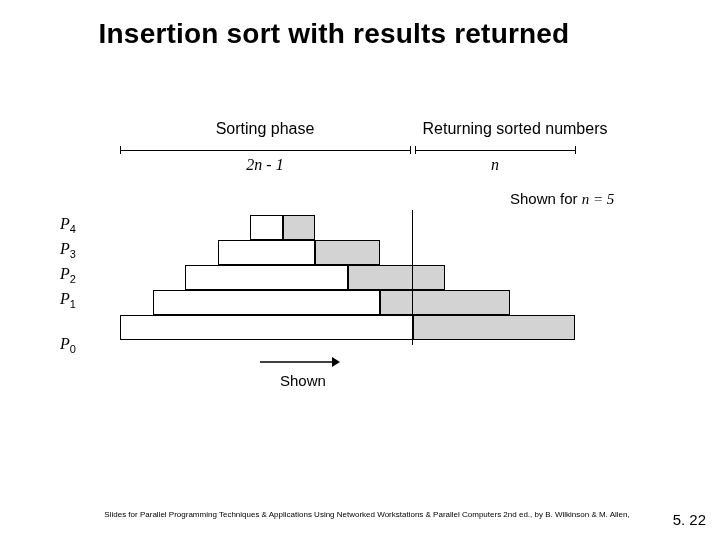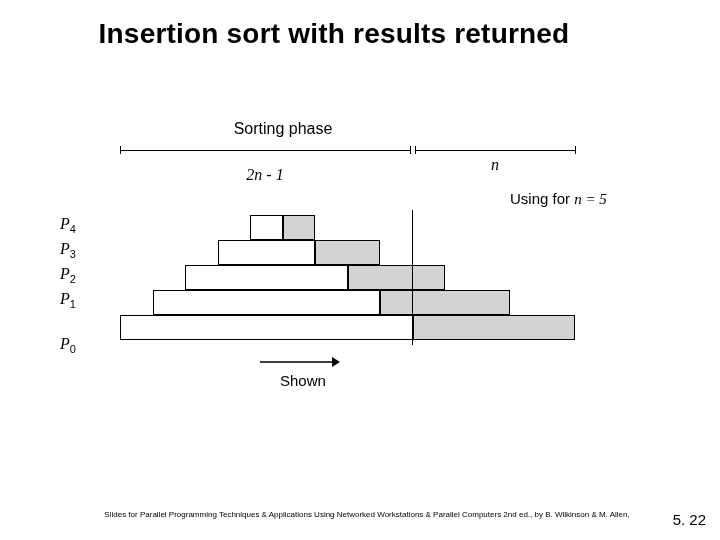--- a/index.html
+++ b/index.html
@@ -112,38 +112,39 @@
     margin-left: 12px;
   }
 </style>
 </head>
 <body>
 
 <div class="title">Insertion sort with results returned</div>
 
 <div class="diagram">
 
-  <div class="seglabel" style="left:58px; top:0; width:290px;">Sorting phase</div>
+  <div class="seglabel" style="left:40px; top:0; width:290px;">Sorting phase</div>
+  <div class="seglabel" style="left:335px; top:0; width:200px;">Returning sorted numbers</div>
 
   <div class="hrange" style="left:40px; top:30px; width:290px;"></div>
   <div class="hrange" style="left:335px; top:30px; width:160px;"></div>
   <div class="tick" style="left:40px; top:26px;"></div>
   <div class="tick" style="left:330px; top:26px;"></div>
   <div class="tick" style="left:335px; top:26px;"></div>
   <div class="tick" style="left:495px; top:26px;"></div>
 
-  <div class="seglabel" style="left:40px; top:36px; width:290px;margin-top:10px;">
+  <div class="seglabel" style="left:40px; top:36px; width:290px;">
     <span class="formula">2n - 1</span>
   </div>
   <div class="seglabel" style="left:335px; top:36px; width:160px;">
     <span class="formula">n</span>
   </div>
 
   <div class="shown" style="left:430px; top:70px;">
-    <span>Using for </span><span class="formula">n = 5</span>
+    <span>Shown for </span><span class="formula">n = 5</span>
   </div>
 
   <div class="plabel" style="left:-20px; top:95px;"><span>P</span><span class="sub">4</span></div>
   <div class="plabel" style="left:-20px; top:120px;"><span>P</span><span class="sub">3</span></div>
   <div class="plabel" style="left:-20px; top:145px;"><span>P</span><span class="sub">2</span></div>
   <div class="plabel" style="left:-20px; top:170px;"><span>P</span><span class="sub">1</span></div>
   <div class="plabel" style="left:-20px; top:188px;margin-top:27px;"><span>P</span><span class="sub">0</span></div>
 
   <div class="row" style="top:95px;">
     <div class="box" style="left:170px; width:32.5px;"></div>

